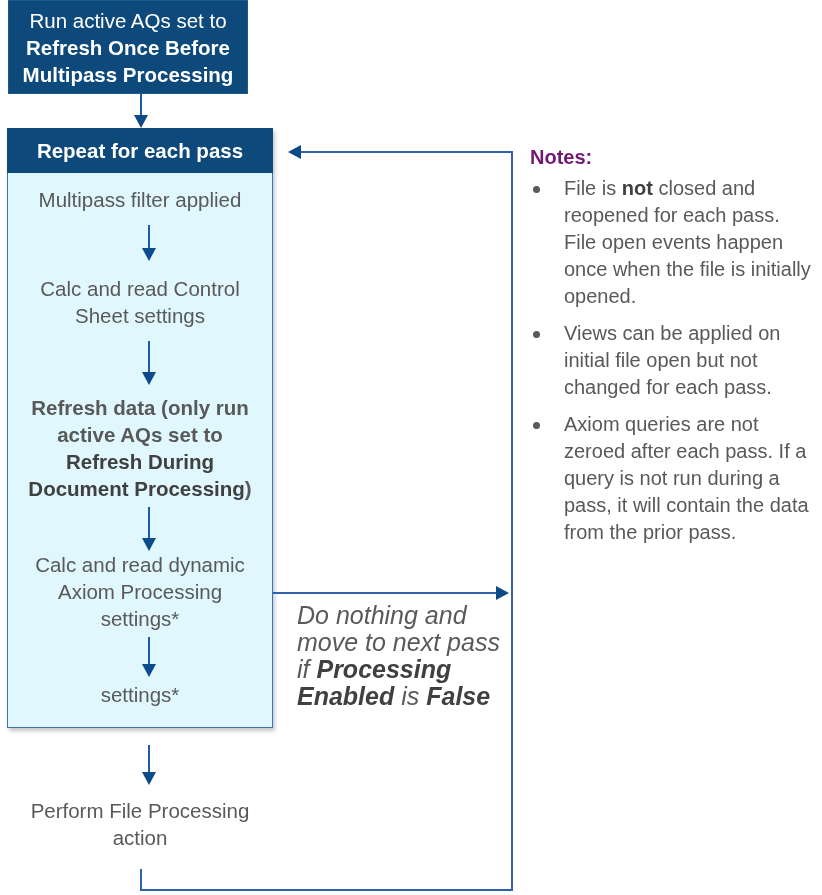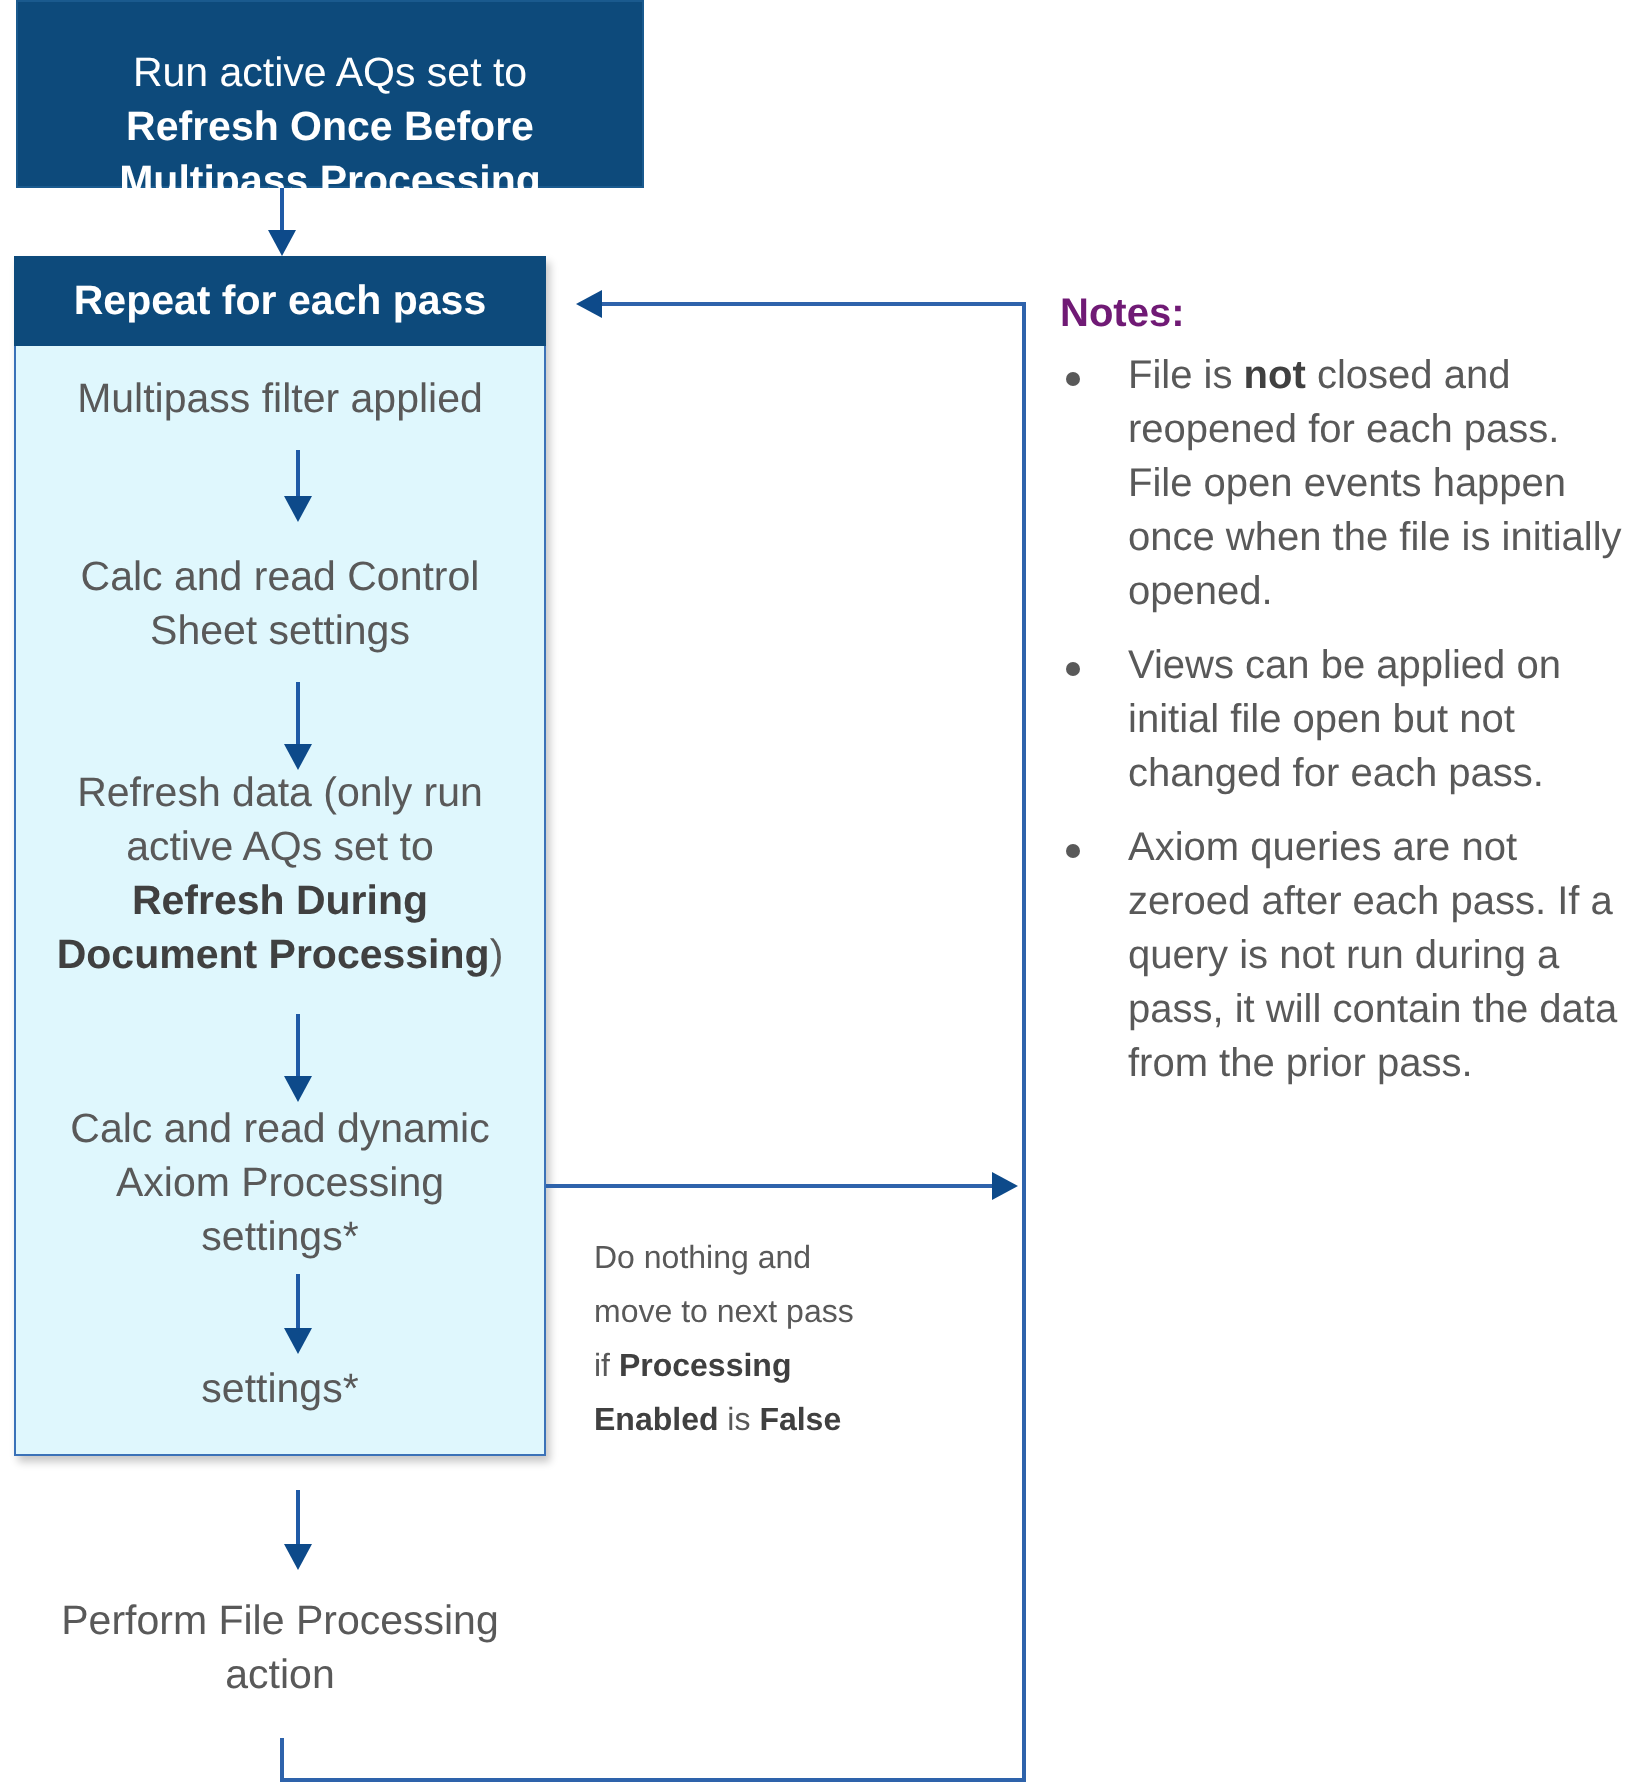--- a/index.html
+++ b/index.html
@@ -1,37 +1,37 @@
 <!DOCTYPE html>
 <html><head>
 <meta charset="utf-8">
 <style>
   html, body { margin: 0; padding: 0; background: #ffffff; }
   body { width: 822px; height: 895px; position: relative; overflow: hidden;
          font-family: "Liberation Sans", sans-serif; color: #595959; }
   .abs { position: absolute; }
   .navy-box { background: #0d4a7b; color: #ffffff; text-align: center; box-sizing: border-box;
               border: 1px solid #1a5a8e; }
-  #top-box { left: 8px; top: 0px; width: 314px; height: 94px; font-size: 20.5px; line-height: 27px; padding-top: 22px; }
+  #top-box { left: 8px; top: 0px; width: 240px; height: 94px; font-size: 20.5px; line-height: 27px; padding-top: 6px; }
   #top-box .bold { font-weight: bold; }
   #loop-box { left: 7px; top: 128px; width: 266px; height: 600px; box-sizing: border-box;
               border: 1.5px solid #3b72b8; background: #dff7fd;
               box-shadow: 2px 3px 4px rgba(0,0,0,0.22); }
   #loop-header { position: absolute; left: -1px; top: -1px; right: -1px; height: 45px;
                  background: #0d4a7b; color: #ffffff; font-weight: bold; font-size: 20.5px;
                  text-align: center; line-height: 45px; }
   .step { position: absolute; left: 0; width: 100%; text-align: center; font-size: 20.5px; line-height: 27px; color: #595959; }
   .step b { color: #404040; }
   .varrow { position: absolute; left: 131px; width: 20px; }
   .varrow .shaft { position: absolute; left: 9px; top: 0; width: 2px; background: #1f5aa6; }
   .varrow .head { position: absolute; left: 3px; bottom: 0; width: 0; height: 0;
                   border-left: 7px solid transparent; border-right: 7px solid transparent;
                   border-top: 13px solid #0d4a8a; }
   .line { position: absolute; background: #2e63ab; }
-  #skip-note { left: 297px; top: 616px; width: 210px; font-size: 16px; line-height: 27px; color: #595959; }
+  #skip-note { left: 297px; top: 602px; width: 210px; font-size: 25px; line-height: 27px; color: #595959; font-style: italic; }
   #skip-note b { color: #404040; }
   #notes { left: 530px; top: 146px; width: 285px; }
   #notes-title { font-weight: bold; font-size: 20px; color: #701a75; margin: 0 0 6px 0; }
   #notes ul { list-style: none; margin: 0; padding: 0; }
   #notes li { position: relative; padding-left: 34px; font-size: 20px; line-height: 27px; margin-bottom: 10px; color: #595959; }
   #notes li .bullet { position: absolute; left: 3px; top: 11px; width: 7px; height: 7px; border-radius: 50%; background: #595959; }
   #notes li b { color: #404040; }
 </style>
 </head>
 <body>
@@ -60,21 +60,21 @@
 
   <div class="step" style="top:146px;">
     <div>Calc and read Control</div>
     <div>Sheet settings</div>
   </div>
   <div class="varrow" style="top:212px; height:44px;">
       <div class="shaft" style="height:34px;"></div>
       <div class="head"></div>
     </div>
 
-  <div class="step" style="top:254px;">
+  <div class="step" style="top:265px;font-weight:bold;">
     <div>Refresh data (only run</div>
     <div>active AQs set to</div>
     <div><b>Refresh During</b></div>
     <div><b>Document Processing</b><span>)</span></div>
   </div>
   <div class="varrow" style="top:378px; height:44px;">
       <div class="shaft" style="height:34px;"></div>
       <div class="head"></div>
     </div>
 

